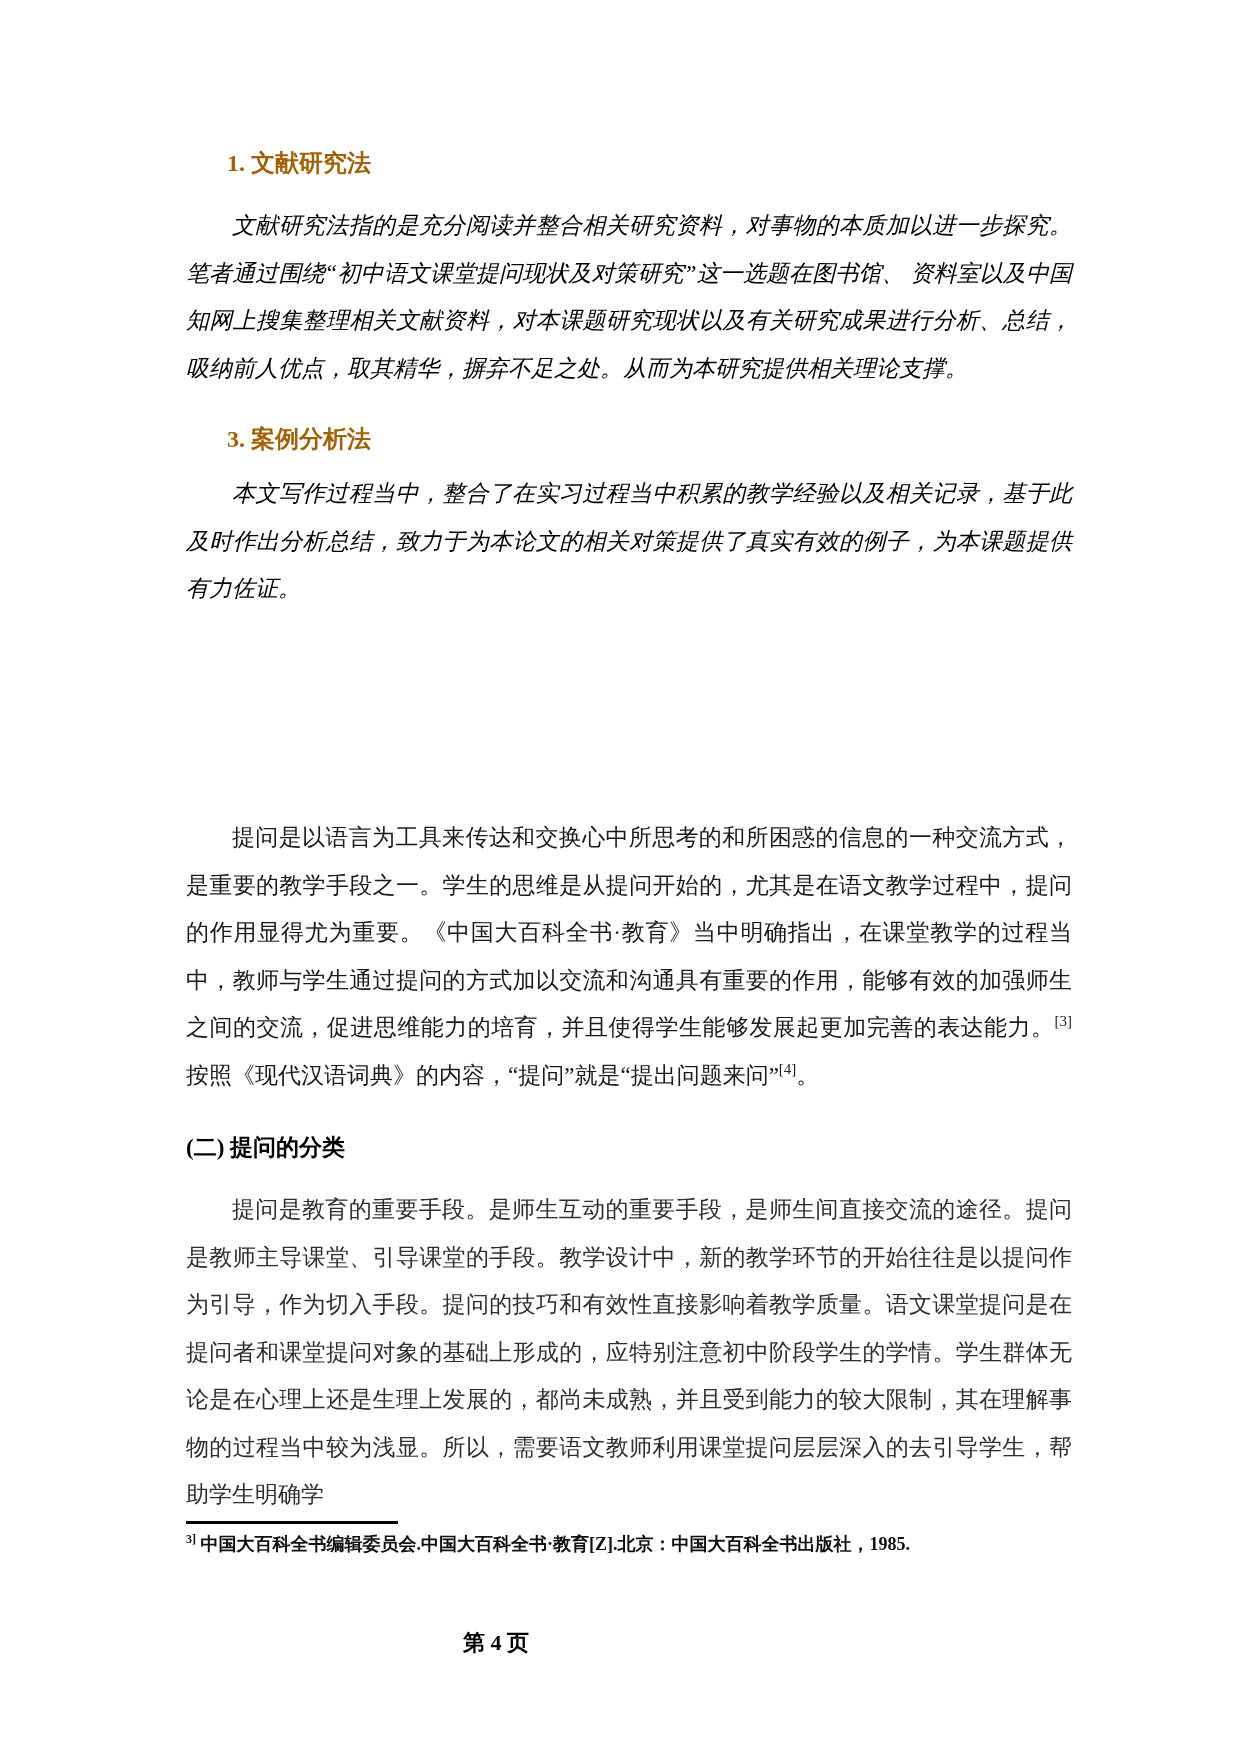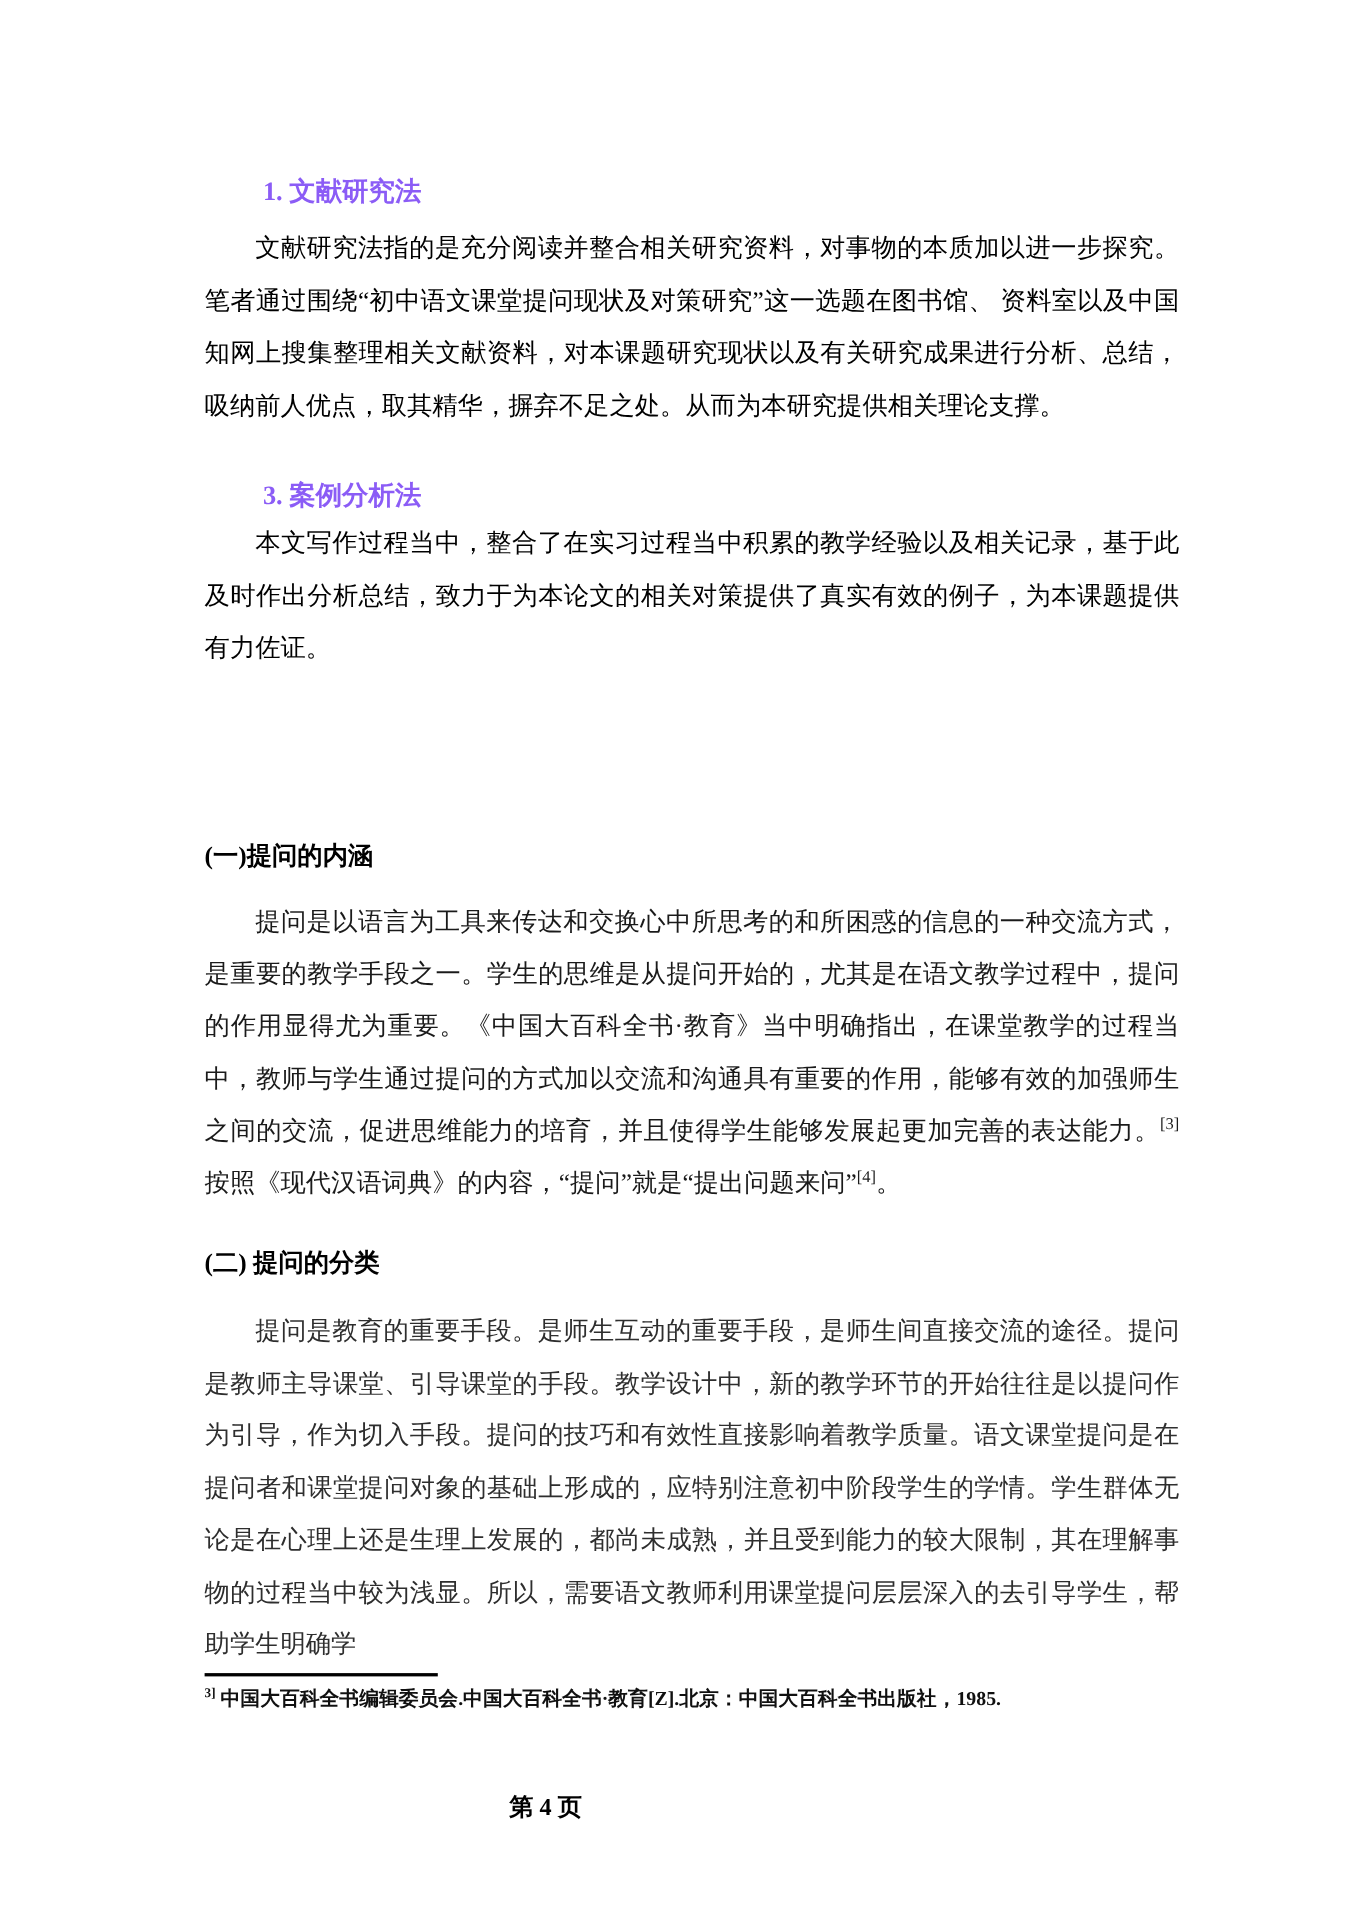--- a/index.html
+++ b/index.html
@@ -9,42 +9,42 @@
     height: 1754px;
     background: #ffffff;
     font-family: "Liberation Serif", "DejaVu Serif", serif;
     overflow: hidden;
   }
   .blk { position: absolute; left: 186px; width: 886px; }
 
   .sec-heading {
     font-size: 24px;
     font-weight: bold;
-    color: #8b5cf6;
+    color: #a16207;
     line-height: 30px;
     padding-left: 41px; 
-    margin: 12px;
+    margin: 0;
   }
   .sub-heading {
     font-size: 23px;
     font-weight: bold;
     color: #000000;
     line-height: 32px;
     margin: 0;
   }
   .body-p {
     font-size: 23px;
     line-height: 47.5px;
     text-align: justify;
     text-indent: 2em;
     color: #1a1a1a;
     margin: 0;
     word-break: break-all;
   }
-  .body-p.dark { color: #000000; }
+  .body-p.dark { color: #000000; font-style: italic; }
   .body-p.light { color: #2e2e2e; }
 
   .chapter-title {
     font-size: 30px;
     font-weight: bold;
     color: #000000;
     text-align: center;
     line-height: 42px;
     margin: 0;
     letter-spacing: 1px;
@@ -93,21 +93,20 @@
 
   <h3 class="blk sec-heading" style="top:148px">1. 文献研究法</h3>
 
   <p class="blk body-p dark" style="top:202px">文献研究法指的是充分阅读并整合相关研究资料，对事物的本质加以进一步探究。笔者通过围绕“初中语文课堂提问现状及对策研究”这一选题在图书馆、 资料室以及中国知网上搜集整理相关文献资料，对本课题研究现状以及有关研究成果进行分析、总结，吸纳前人优点，取其精华，摒弃不足之处。从而为本研究提供相关理论支撑。</p>
 
   <h3 class="blk sec-heading" style="top:424px">3. 案例分析法</h3>
 
   <p class="blk body-p dark" style="top:470px">本文写作过程当中，整合了在实习过程当中积累的教学经验以及相关记录，基于此及时作出分析总结，致力于为本论文的相关对策提供了真实有效的例子，为本课题提供有力佐证。</p>
 
 
-  <h3 class="blk sub-heading" style="top:762px">(一)提问的内涵</h3>
 
   <p class="blk body-p" style="top:814px"><span>提问是以语言为工具来传达和交换心中所思考的和所困惑的信息的一种交流方式，是重要的教学手段之一。学生的思维是从提问开始的，尤其是在语文教学过程中，提问的作用显得尤为重要。《中国大百科全书·教育》当中明确指出，在课堂教学的过程当中，教师与学生通过提问的方式加以交流和沟通具有重要的作用，能够有效的加强师生之间的交流，促进思维能力的培育，并且使得学生能够发展起更加完善的表达能力。</span><sup class="ref">[3]</sup><span>按照《现代汉语词典》的内容，“提问”就是“提出问题来问”</span><sup class="ref">[4]</sup><span>。</span></p>
 
   <h3 class="blk sub-heading" style="top:1132px">(二) 提问的分类</h3>
 
   <p class="blk body-p light" style="top:1186px">提问是教育的重要手段。是师生互动的重要手段，是师生间直接交流的途径。提问是教师主导课堂、引导课堂的手段。教学设计中，新的教学环节的开始往往是以提问作为引导，作为切入手段。提问的技巧和有效性直接影响着教学质量。语文课堂提问是在提问者和课堂提问对象的基础上形成的，应特别注意初中阶段学生的学情。学生群体无论是在心理上还是生理上发展的，都尚未成熟，并且受到能力的较大限制，其在理解事物的过程当中较为浅显。所以，需要语文教师利用课堂提问层层深入的去引导学生，帮助学生明确学</p>
 
   <div class="fn-sep"></div>
 
   <div class="blk footnotes" style="top:1530px">

